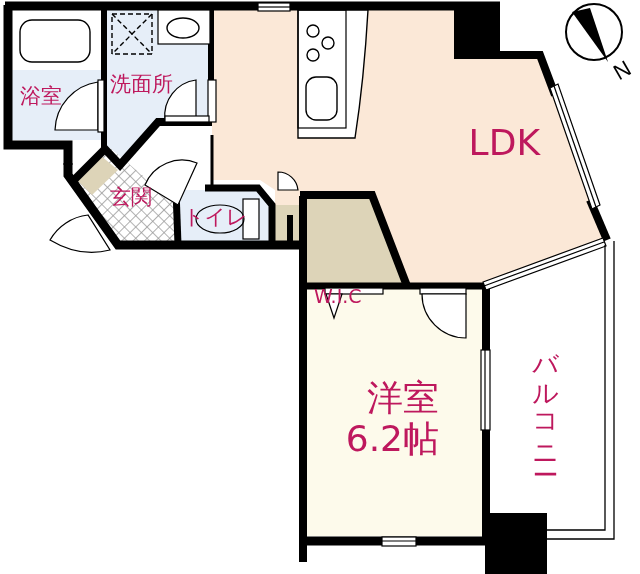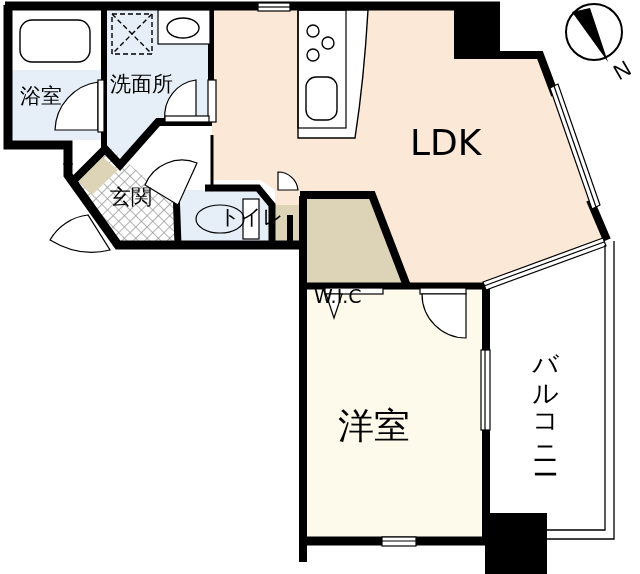--- a/index.html
+++ b/index.html
@@ -1,21 +1,21 @@
 <!DOCTYPE html>
 <html><head>
   <meta charset="utf-8">
   <style>
     html, body { margin: 0; padding: 0; background: #ffffff; }
     body { width: 640px; height: 574px; position: relative; overflow: hidden;
            font-family: "DejaVu Sans", "Liberation Sans", sans-serif; }
     #plan { position: absolute; left: 0; top: 0; width: 640px; height: 574px; }
-    .lbl { position: absolute; color: #000000; white-space: nowrap; line-height: 1; }
+    .lbl { position: absolute; color: #be185d; white-space: nowrap; line-height: 1; }
     .lbl-sm { font-size: 21px; }
-    .lbl-lg { font-size: 36px; text-align: left; line-height: 1.15; }
+    .lbl-lg { font-size: 36px; text-align: right; line-height: 1.15; }
     .lbl-wic { font-size: 19px; letter-spacing: 0px; }
     .vert { writing-mode: vertical-rl; font-size: 26px; letter-spacing: 2px; }
   </style>
 </head>
 <body>
 
 <svg id="plan" viewBox="0 0 640 574" xmlns="http://www.w3.org/2000/svg">
   <defs>
     <pattern id="tile" width="8" height="8" patternUnits="userSpaceOnUse" patternTransform="rotate(45)">
       <rect width="8" height="8" fill="#ffffff"></rect>
@@ -137,25 +137,26 @@
   <g>
     <circle cx="594" cy="32" r="28" fill="#fff" stroke="#000" stroke-width="2"></circle>
     <polygon points="572,12 590,8 608,62" fill="#000"></polygon>
     <text x="614" y="82" font-size="22" font-family="Liberation Sans, sans-serif" transform="rotate(-30 614 72)">N</text>
   </g>
 </svg>
 
 <div class="lbl lbl-sm" style="left:20px; top:86px;">浴室</div>
 <div class="lbl lbl-sm" style="left:110px; top:74px;text-align:right;">洗面所</div>
 <div class="lbl lbl-sm" style="left:110px; top:187px;font-family:Liberation Serif, serif;">玄関</div>
-<div class="lbl lbl-sm" style="left:183px; top:207px;margin-left:36px;">トイレ</div>
+<div class="lbl lbl-sm" style="left:183px; top:207px;">トイレ</div>
 
 <div class="lbl lbl-lg" style="left:410px; top:122px; width:130px;">
   <div>LDK</div>
 </div>
 
 <div class="lbl lbl-wic" style="left:314px; top:250px;margin-top:37px;">W.I.C</div>
 
-<div class="lbl lbl-lg" style="left:338px; top:377px; width:130px;margin-top:28px;">
+<div class="lbl lbl-lg" style="left:309px; top:377px; width:130px;">
   <div>洋室</div>
+  <div>6.2帖</div>
 </div>
 
 <div class="lbl vert" style="left:533px; top:335px;">バルコニー</div>
 
 </body></html>

